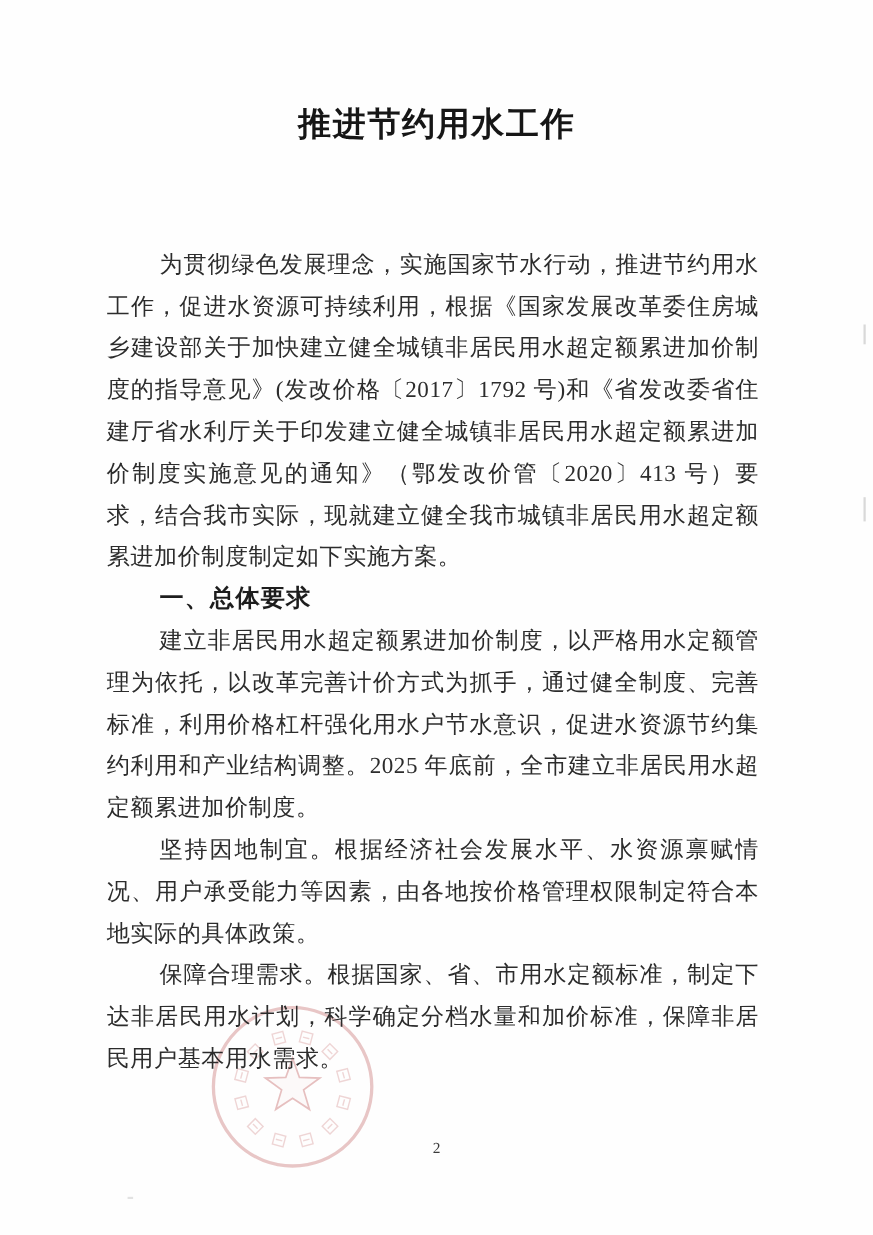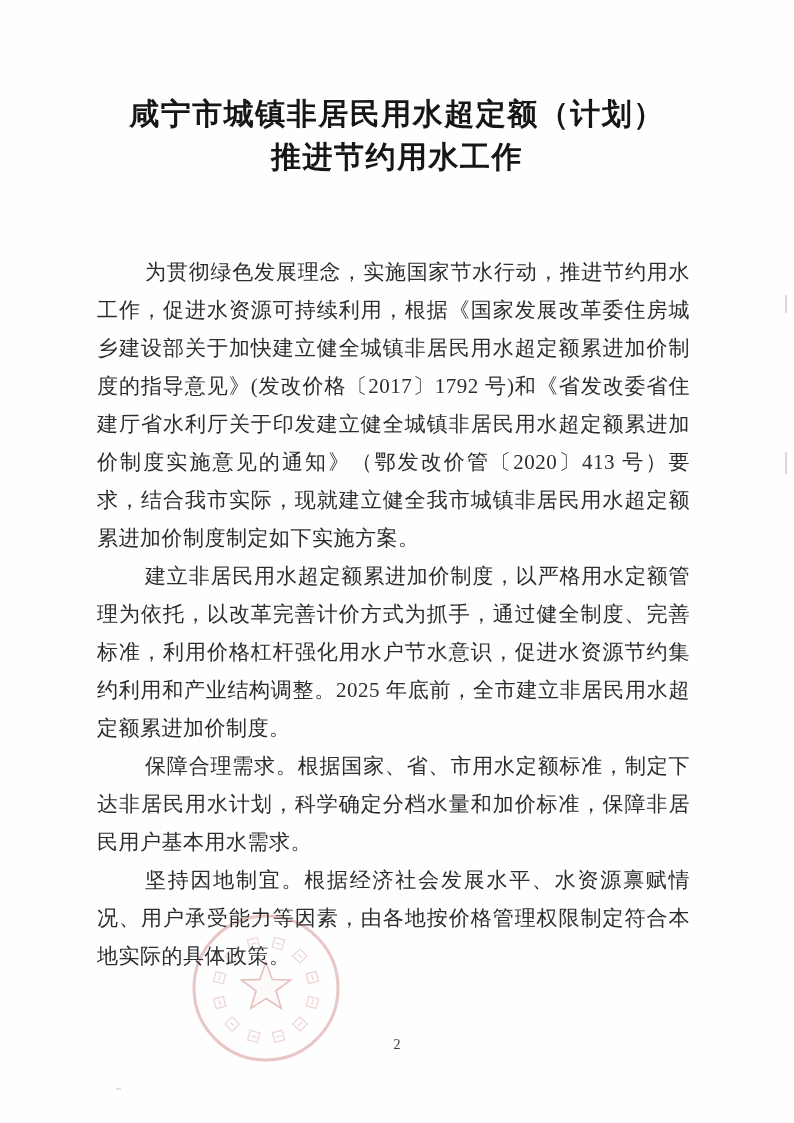--- a/index.html
+++ b/index.html
@@ -19,21 +19,20 @@
     letter-spacing:1.5px;
     color:#161616;
     z-index:2;
   }
   .doc-body{
     position:absolute;top:221px;left:97px;width:593px;
     font-size:21px;line-height:38px;
     color:#2c2c2c;
     text-align:justify;
     z-index:2;
-    margin-top:32px;
   }
   .doc-body p{margin:0;padding:0;}
   .paragraph{
     text-indent:48px;
     letter-spacing:0.5px;
   }
   .heading{
     text-indent:48px;
     font-family:"Liberation Sans","DejaVu Sans",sans-serif;
     font-weight:bold;
@@ -58,29 +57,29 @@
   .artifact.a1{left:785px;top:295px;width:2px;height:18px;}
   .artifact.a2{left:785px;top:452px;width:2px;height:22px;}
   .artifact.a3{left:116px;top:1088px;width:5px;height:2px;opacity:.4;}
 </style>
 </head>
 <body>
 
 <div class="page">
 
   <div class="doc-title">
-    <div>咸宁市城镇非居民用水超定额（计划）</div>
     <div>推进节约用水工作</div>
   </div>
 
   <div class="doc-body">
       <p class="paragraph">为贯彻绿色发展理念，实施国家节水行动，推进节约用水工作，促进水资源可持续利用，根据《国家发展改革委住房城乡建设部关于加快建立健全城镇非居民用水超定额累进加价制度的指导意见》(发改价格〔2017〕1792 号)和《省发改委省住建厅省水利厅关于印发建立健全城镇非居民用水超定额累进加价制度实施意见的通知》（鄂发改价管〔2020〕413 号）要求，结合我市实际，现就建立健全我市城镇非居民用水超定额累进加价制度制定如下实施方案。</p>
+      <p class="heading">一、总体要求</p>
       <p class="paragraph">建立非居民用水超定额累进加价制度，以严格用水定额管理为依托，以改革完善计价方式为抓手，通过健全制度、完善标准，利用价格杠杆强化用水户节水意识，促进水资源节约集约利用和产业结构调整。2025 年底前，全市建立非居民用水超定额累进加价制度。</p>
+      <p class="paragraph">坚持因地制宜。根据经济社会发展水平、水资源禀赋情况、用户承受能力等因素，由各地按价格管理权限制定符合本地实际的具体政策。</p>
       <p class="paragraph">保障合理需求。根据国家、省、市用水定额标准，制定下达非居民用水计划，科学确定分档水量和加价标准，保障非居民用户基本用水需求。</p>
-      <p class="paragraph">坚持因地制宜。根据经济社会发展水平、水资源禀赋情况、用户承受能力等因素，由各地按价格管理权限制定符合本地实际的具体政策。</p>
     </div>
 
   <svg class="seal" viewBox="0 0 154 154" xmlns="http://www.w3.org/2000/svg">
     <circle cx="77" cy="77" r="72" fill="none" stroke="#cf8282" stroke-width="3" opacity="0.45"></circle>
     <polygon points="77,51 83.2,68.5 101.7,69 87,79.8 92.3,97.5 77,87.5 61.7,97.5 67,79.8 52.3,69 70.8,68.5" fill="rgba(207,130,130,0.07)" stroke="#cf8282" stroke-width="1.6" opacity="0.5"></polygon>
     <g fill="none" stroke="#cf8282" stroke-width="1.3" opacity="0.32">
         <rect x="118.4" y="86.3" width="10" height="10" transform="rotate(104.9 123.4 91.3)"></rect>
         <line x1="120.4" y1="91.3" x2="126.4" y2="91.3" transform="rotate(104.9 123.4 91.3)"></line>
         <rect x="106.0" y="107.9" width="10" height="10" transform="rotate(134.9 111.0 112.9)"></rect>
         <line x1="108.0" y1="112.9" x2="114.0" y2="112.9" transform="rotate(134.9 111.0 112.9)"></line>

